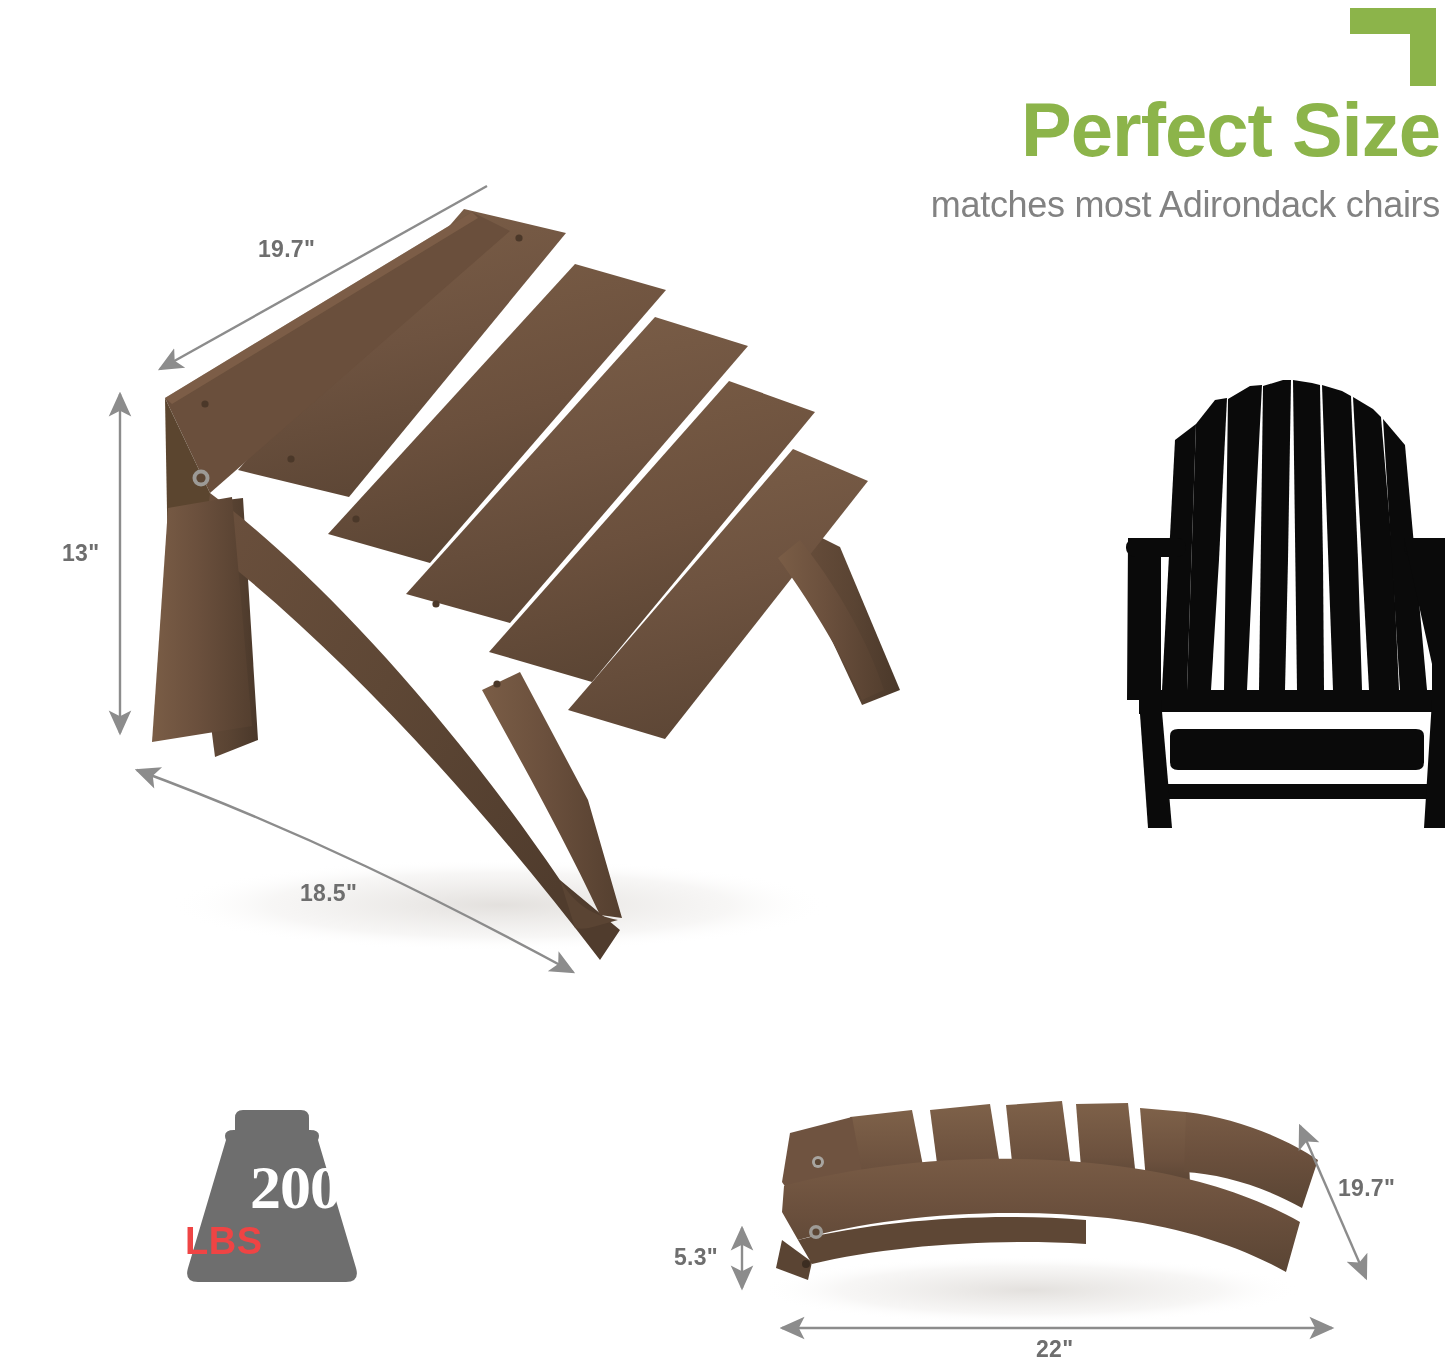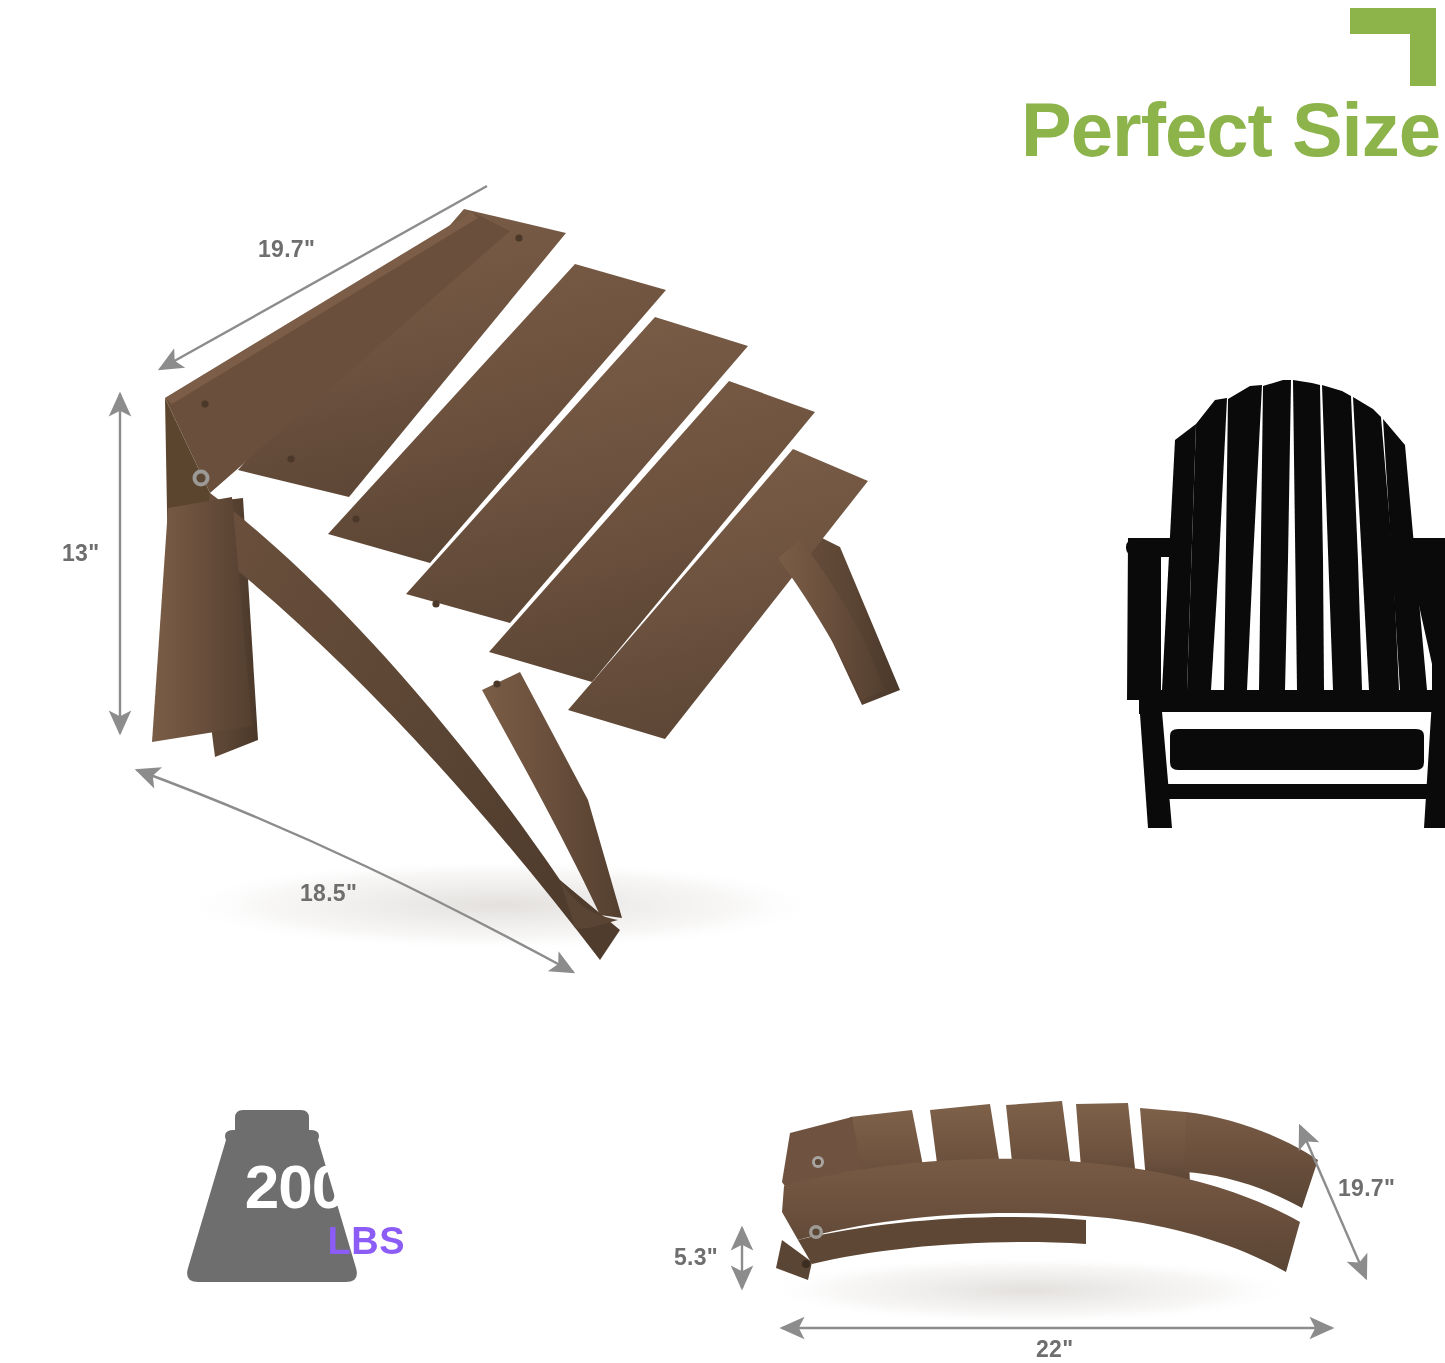--- a/index.html
+++ b/index.html
@@ -84,27 +84,28 @@
     width:220px; height:172px;
     margin:0 auto;
   }
   .weight-text-200 {
     position:absolute;
     top:44px; left:0; width:220px;
     text-align:center;
     font-size:62px; font-weight:bold;
     color:#ffffff; line-height:1;
     letter-spacing:-1px;
+    font-family:Liberation Serif, serif;
   }
   .weight-text-lbs {
     position:absolute;
     top:110px; left:0; width:220px;
-    text-align:right;
+    text-align:left;
     font-size:38px; font-weight:bold;
-    color:#8b5cf6; line-height:1;
+    color:#ef4444; line-height:1;
     letter-spacing:0.5px;
   }
   .weight-caption {
     margin-top:12px;
     text-align:center;
     font-size:33px;
     font-weight:normal;
     color:#6E6E6E;
     letter-spacing:0.5px;
   }
@@ -114,20 +115,21 @@
 
 <div id="stage">
 
   <div class="corner-accent">
     <div class="bar-h" style="background: rgb(140, 180, 74);"></div>
     <div class="bar-v" style="background: rgb(140, 180, 74);"></div>
   </div>
 
   <div class="headline-block">
     <div class="headline" style="color: rgb(140, 180, 74);">Perfect Size</div>
+    <div class="subheadline" style="color: rgb(130, 130, 130);">matches most Adirondack chairs</div>
   </div>
 
   <svg class="svg-layer" viewBox="0 0 1445 1363">
     <defs>
 
       <linearGradient id="slatTop" x1="0" y1="0" x2="0.25" y2="1">
         <stop offset="0%" stop-color="#7C5F48"></stop>
         <stop offset="55%" stop-color="#6E5340"></stop>
         <stop offset="100%" stop-color="#5E4736"></stop>
       </linearGradient>

